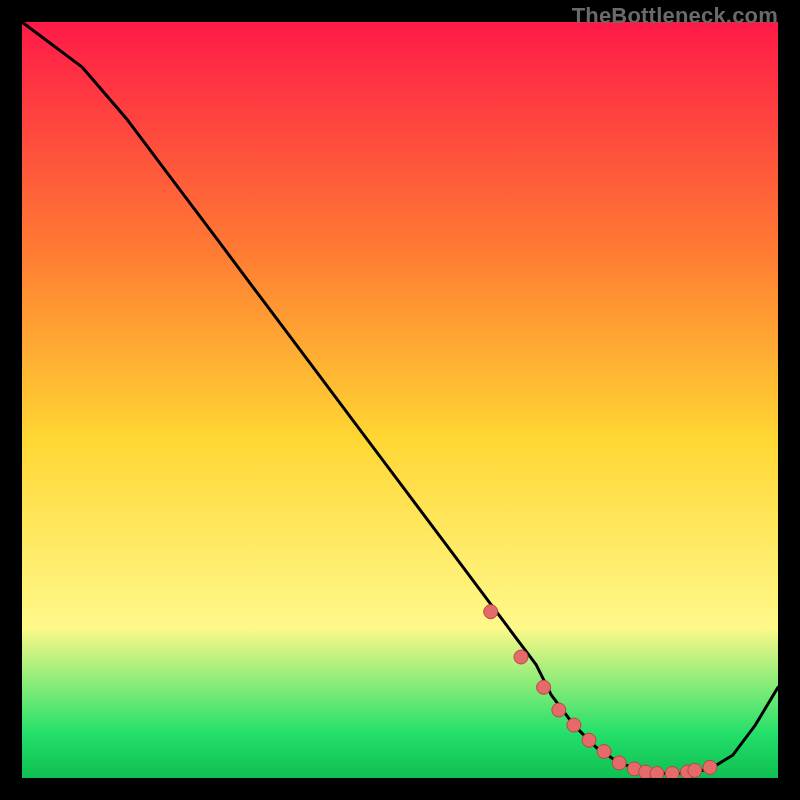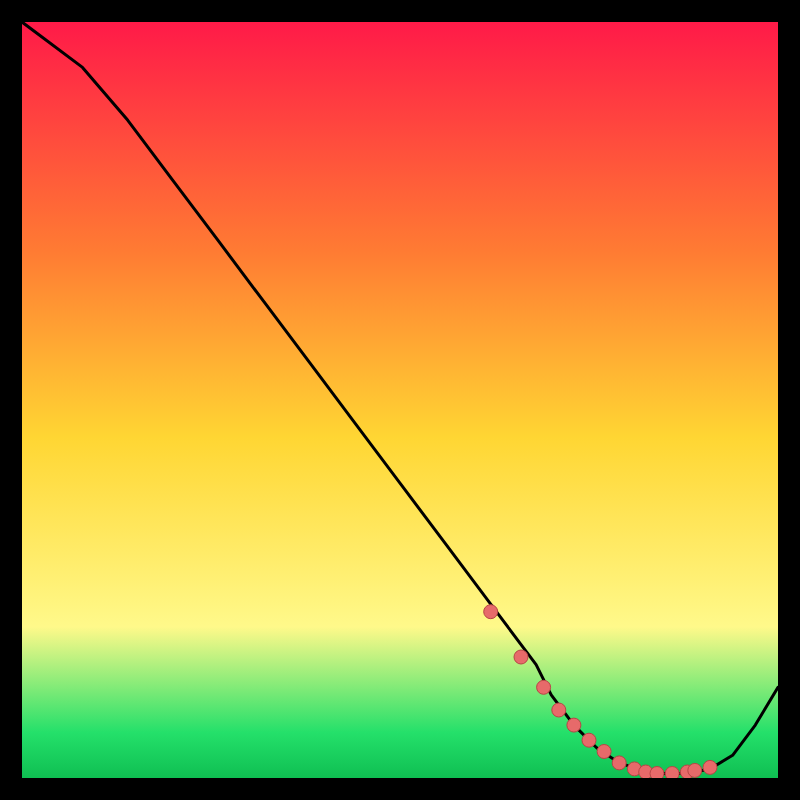--- a/index.html
+++ b/index.html
@@ -75,13 +75,14 @@
           <circle cx="623.7" cy="750.0" r="7" fill="#e76a6a" stroke="#b74545" stroke-width="1"></circle>
           <circle cx="635.0" cy="751.5" r="7" fill="#e76a6a" stroke="#b74545" stroke-width="1"></circle>
           <circle cx="650.2" cy="751.5" r="7" fill="#e76a6a" stroke="#b74545" stroke-width="1"></circle>
           <circle cx="665.3" cy="750.0" r="7" fill="#e76a6a" stroke="#b74545" stroke-width="1"></circle>
           <circle cx="672.8" cy="748.4" r="7" fill="#e76a6a" stroke="#b74545" stroke-width="1"></circle>
           <circle cx="688.0" cy="745.4" r="7" fill="#e76a6a" stroke="#b74545" stroke-width="1"></circle>
         </g>
     </svg>
   </div>
 
+  <div class="watermark">TheBottleneck.com</div>
 </div>
 
 </body></html>

